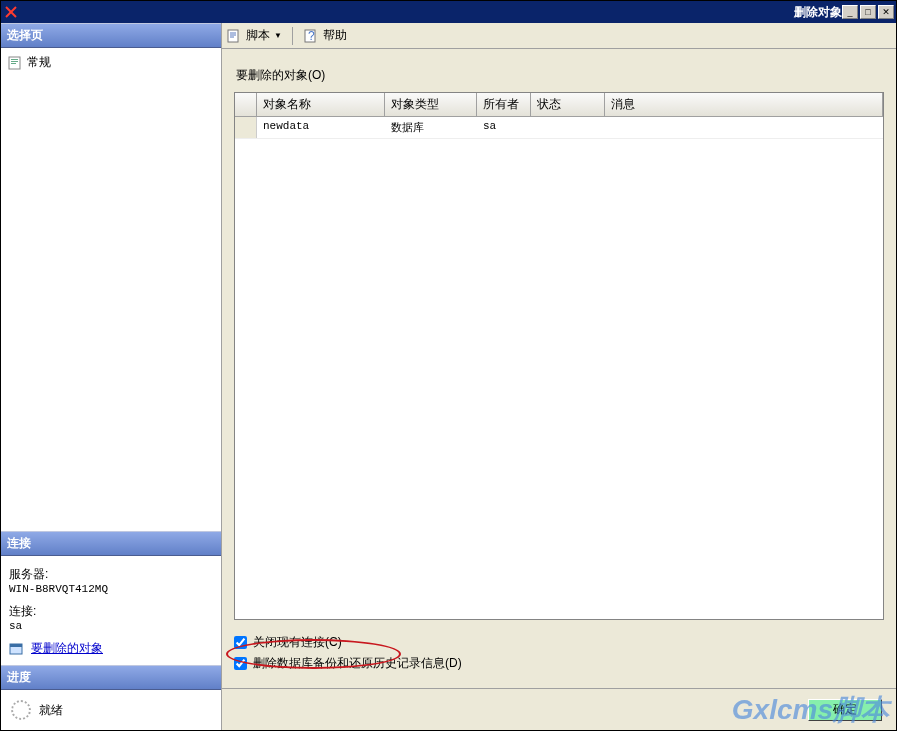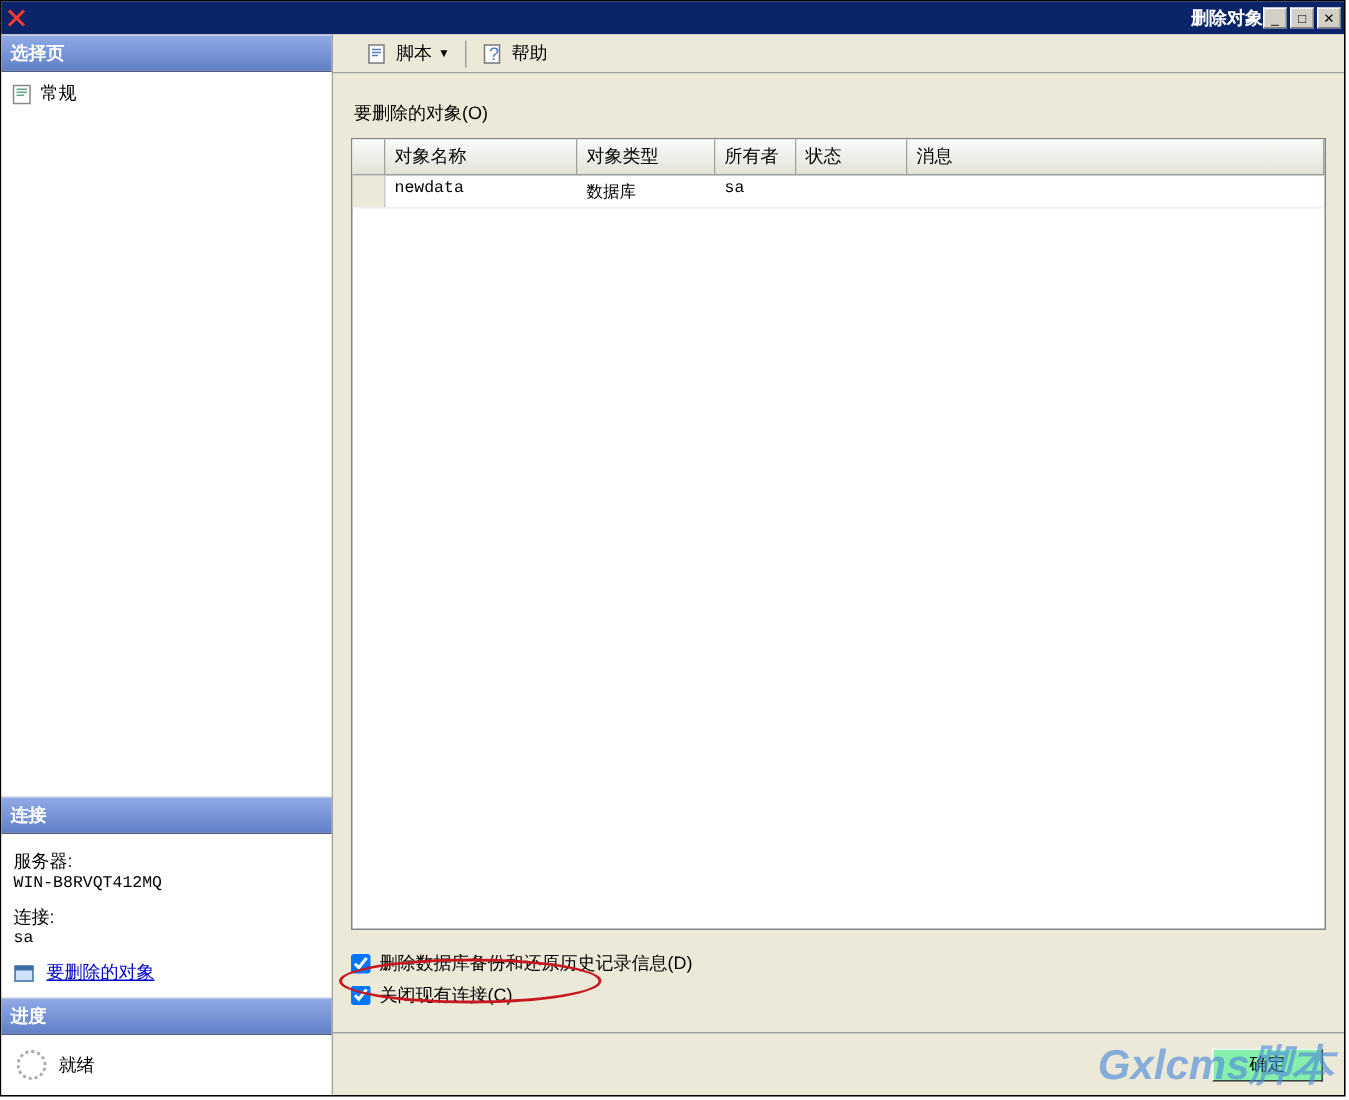--- a/index.html
+++ b/index.html
@@ -24,21 +24,21 @@
 .conn-body { background: #fff; padding: 8px; }
 .conn-label { margin-top: 2px; }
 .conn-value { font-family: "Courier New", monospace; font-size: 11px; margin-bottom: 8px; }
 .link { color: #0000cc; text-decoration: underline; cursor: pointer; }
 .link-row { display: flex; align-items: center; gap: 6px; margin-top: 4px; }
 
 .progress-body { background: #fff; padding: 10px; display: flex; align-items: center; gap: 8px; }
 .spinner { width: 20px; height: 20px; border: 2px dotted #aaa; border-radius: 50%; }
 
 .rightpane { flex: 1; display: flex; flex-direction: column; background: #ece9d8; }
-.toolbar { height: 26px; border-bottom: 1px solid #a0a0a0; display: flex; align-items: center; padding: 0 18px; gap: 4px; background: #ece9d8; }
+.toolbar { height: 26px; border-bottom: 1px solid #a0a0a0; display: flex; align-items: center; padding: 0 0; gap: 4px; background: #ece9d8; }
 .tb-btn { display: flex; align-items: center; gap: 4px; padding: 2px 4px; cursor: pointer; }
 .tb-sep { width: 1px; height: 18px; background: #a0a0a0; margin: 0 2px; }
 .dropdown-arrow { font-size: 8px; }
 
 .main-content { flex: 1; padding: 12px; display: flex; flex-direction: column; background: #ece9d8; }
 .label-row { margin: 6px 0 8px 2px; }
 
 .grid-wrap { border: 1px solid #848484; background: #fff; flex: 1; display: flex; flex-direction: column; min-height: 0; }
 .grid-header { display: flex; background: #ece9d8; border-bottom: 1px solid #a0a0a0; }
 .grid-header .gh { border-right: 1px solid #a0a0a0; padding: 3px 6px; background: linear-gradient(to bottom, #fafafa, #e4e2d8); }
@@ -177,25 +177,25 @@
               <div class="gc gc-owner">sa</div>
               <div class="gc gc-status"></div>
               <div class="gc gc-msg"></div>
             </div>
           </div>
         </div>
 
         <div class="checks">
           <label class="check-row">
             <input type="checkbox" checked="" style="">
-            <span>删除数据库备份和还原历史记录信息(D)</span>
+            <span>关闭现有连接(C)</span>
           </label>
           <label class="check-row">
             <input type="checkbox" checked="" style="">
-            <span>关闭现有连接(C)</span>
+            <span>删除数据库备份和还原历史记录信息(D)</span>
           </label>
         </div>
       </div>
 
       <div class="footer">
         <button class="btn">确定</button>
       </div>
     </div>
 
   </div>

